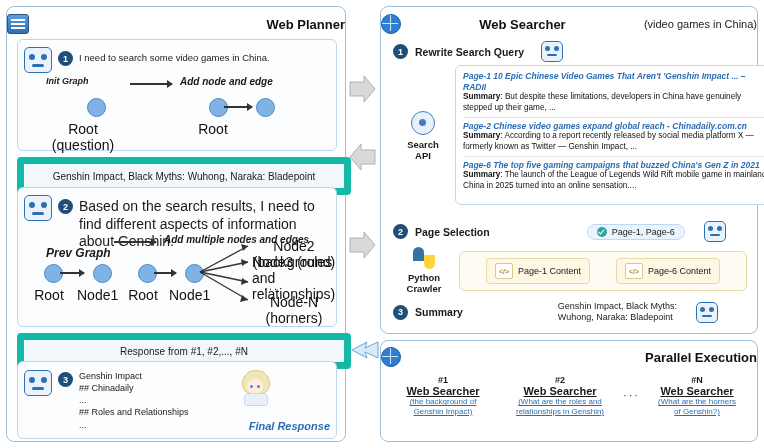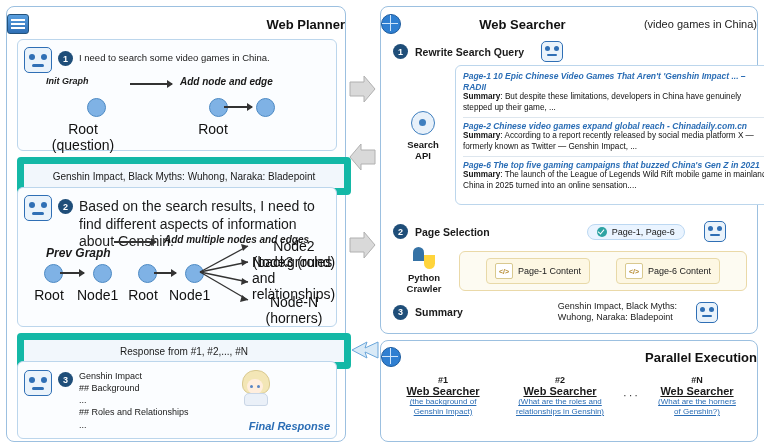--- a/index.html
+++ b/index.html
@@ -199,21 +199,21 @@
   <div class="resbox" style="position:absolute;left:10px;top:326px;width:320px;height:22px;">
     <span>Response from #1, #2,..., #N</span>
   </div>
 
   <div class="card" style="position:absolute;left:10px;top:354px;width:320px;height:78px;">
     <div style="display:flex;align-items:flex-start;gap:6px;padding:8px 8px 0 6px;">
       <span class="robot"></span>
       <span class="step-num" style="margin-top:2px;">3</span>
       <div style="font-size:9px;line-height:1.35;">
         <div>Genshin Impact</div>
-        <div>## Background</div>
+        <div>## Chinadaily</div>
         <div>...</div>
         <div>## Roles and Relationships</div>
         <div>...</div>
       </div>
     </div>
     <div class="anime" style="position:absolute;right:66px;top:8px;">
       <div class="hair"></div>
         <div class="face"></div>
         <div class="eyes"></div>
         <div class="body"></div>

